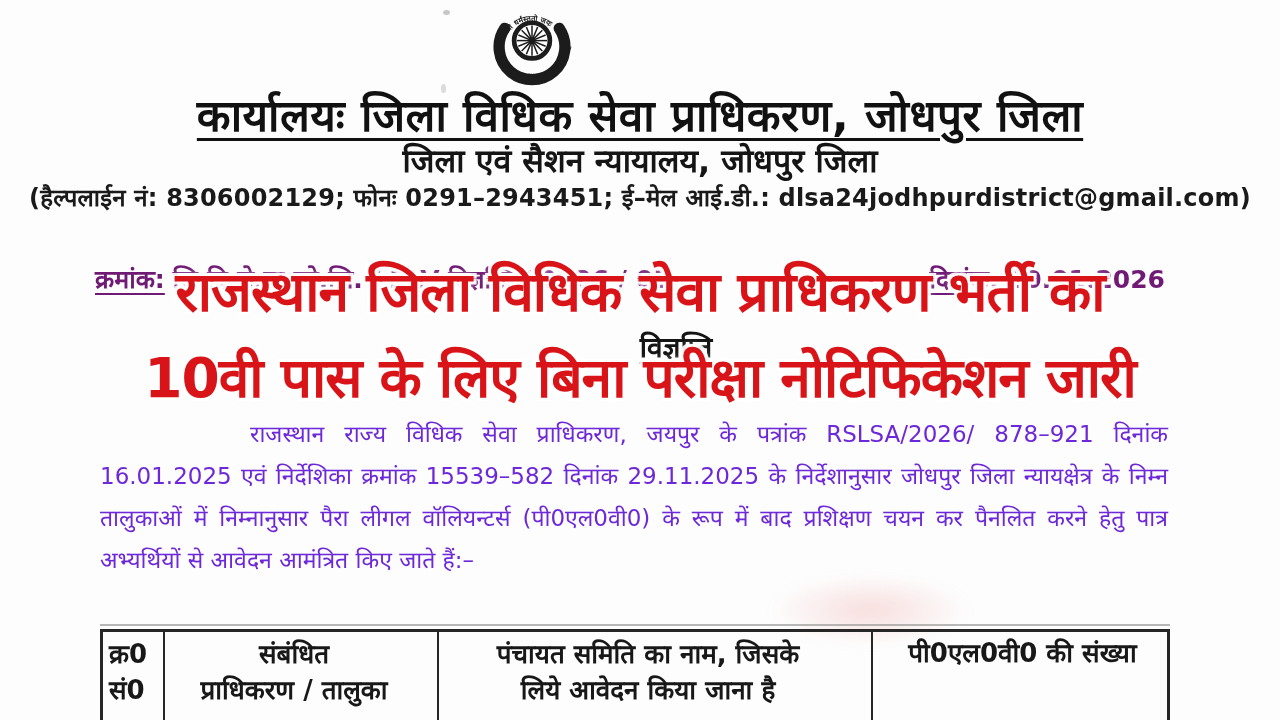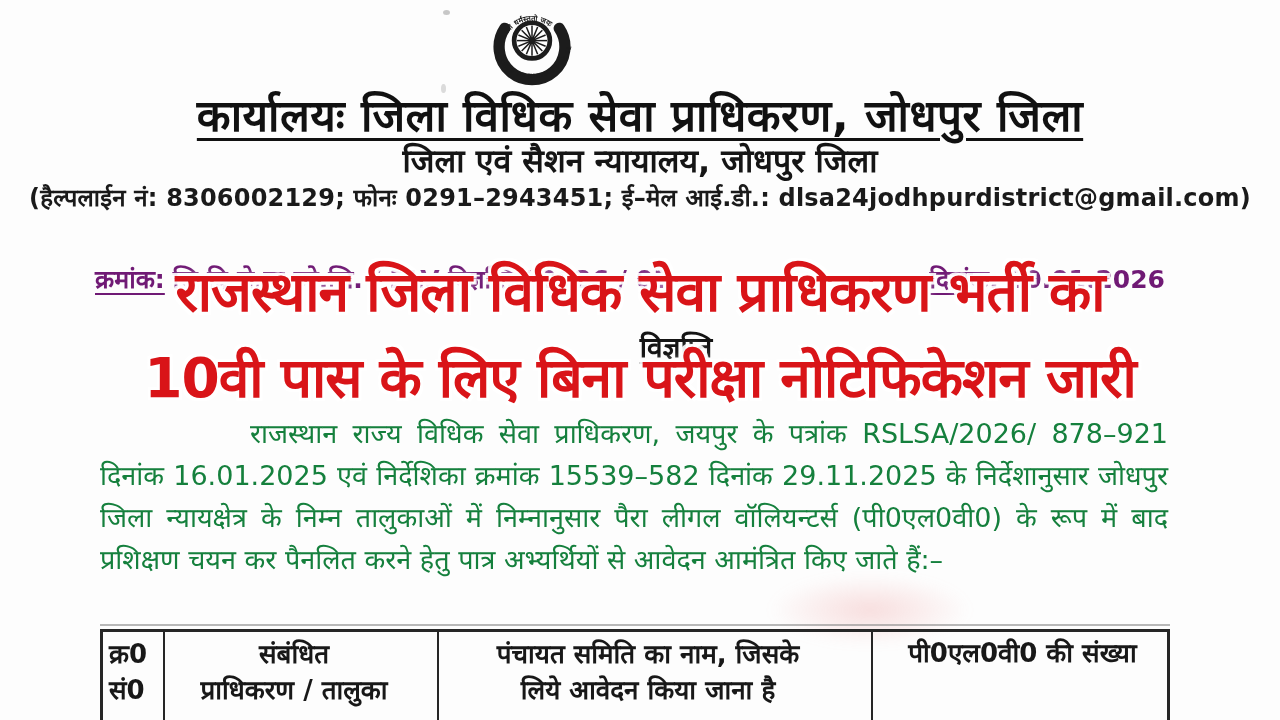--- a/index.html
+++ b/index.html
@@ -54,22 +54,22 @@
     text-shadow:3px 3px 0 rgba(255,255,255,.9),-3px -3px 0 rgba(255,255,255,.9),
                 3px -3px 0 rgba(255,255,255,.9),-3px 3px 0 rgba(255,255,255,.9),
                 0 0 8px rgba(255,255,255,.85);
     z-index:5;
   }
   .overlay-line.l1{top:252px;}
   .overlay-line.l2{top:338px;}
   
   .body-par{
     position:absolute;left:100px;top:413px;width:1068px;
-    font-size:27px;line-height:42px;text-align:justify;text-indent:150px;
-    color:#15803d;
+    font-size:23px;line-height:42px;text-align:justify;text-indent:150px;
+    color:#6d28d9;
   }
   
   .table-wrap{position:absolute;left:100px;top:624px;width:1070px;}
   .table-ghostline{height:2px;background:#8a8a8a;opacity:.6;margin-bottom:3px;}
   .ptable{
     border:3px solid #262626;background:transparent;
     display:grid;grid-template-columns:62px 274px 434px 1fr;
   }
   .ptable .cell{
     border-right:2px solid #262626;padding:4px 20px 10px 6px;

